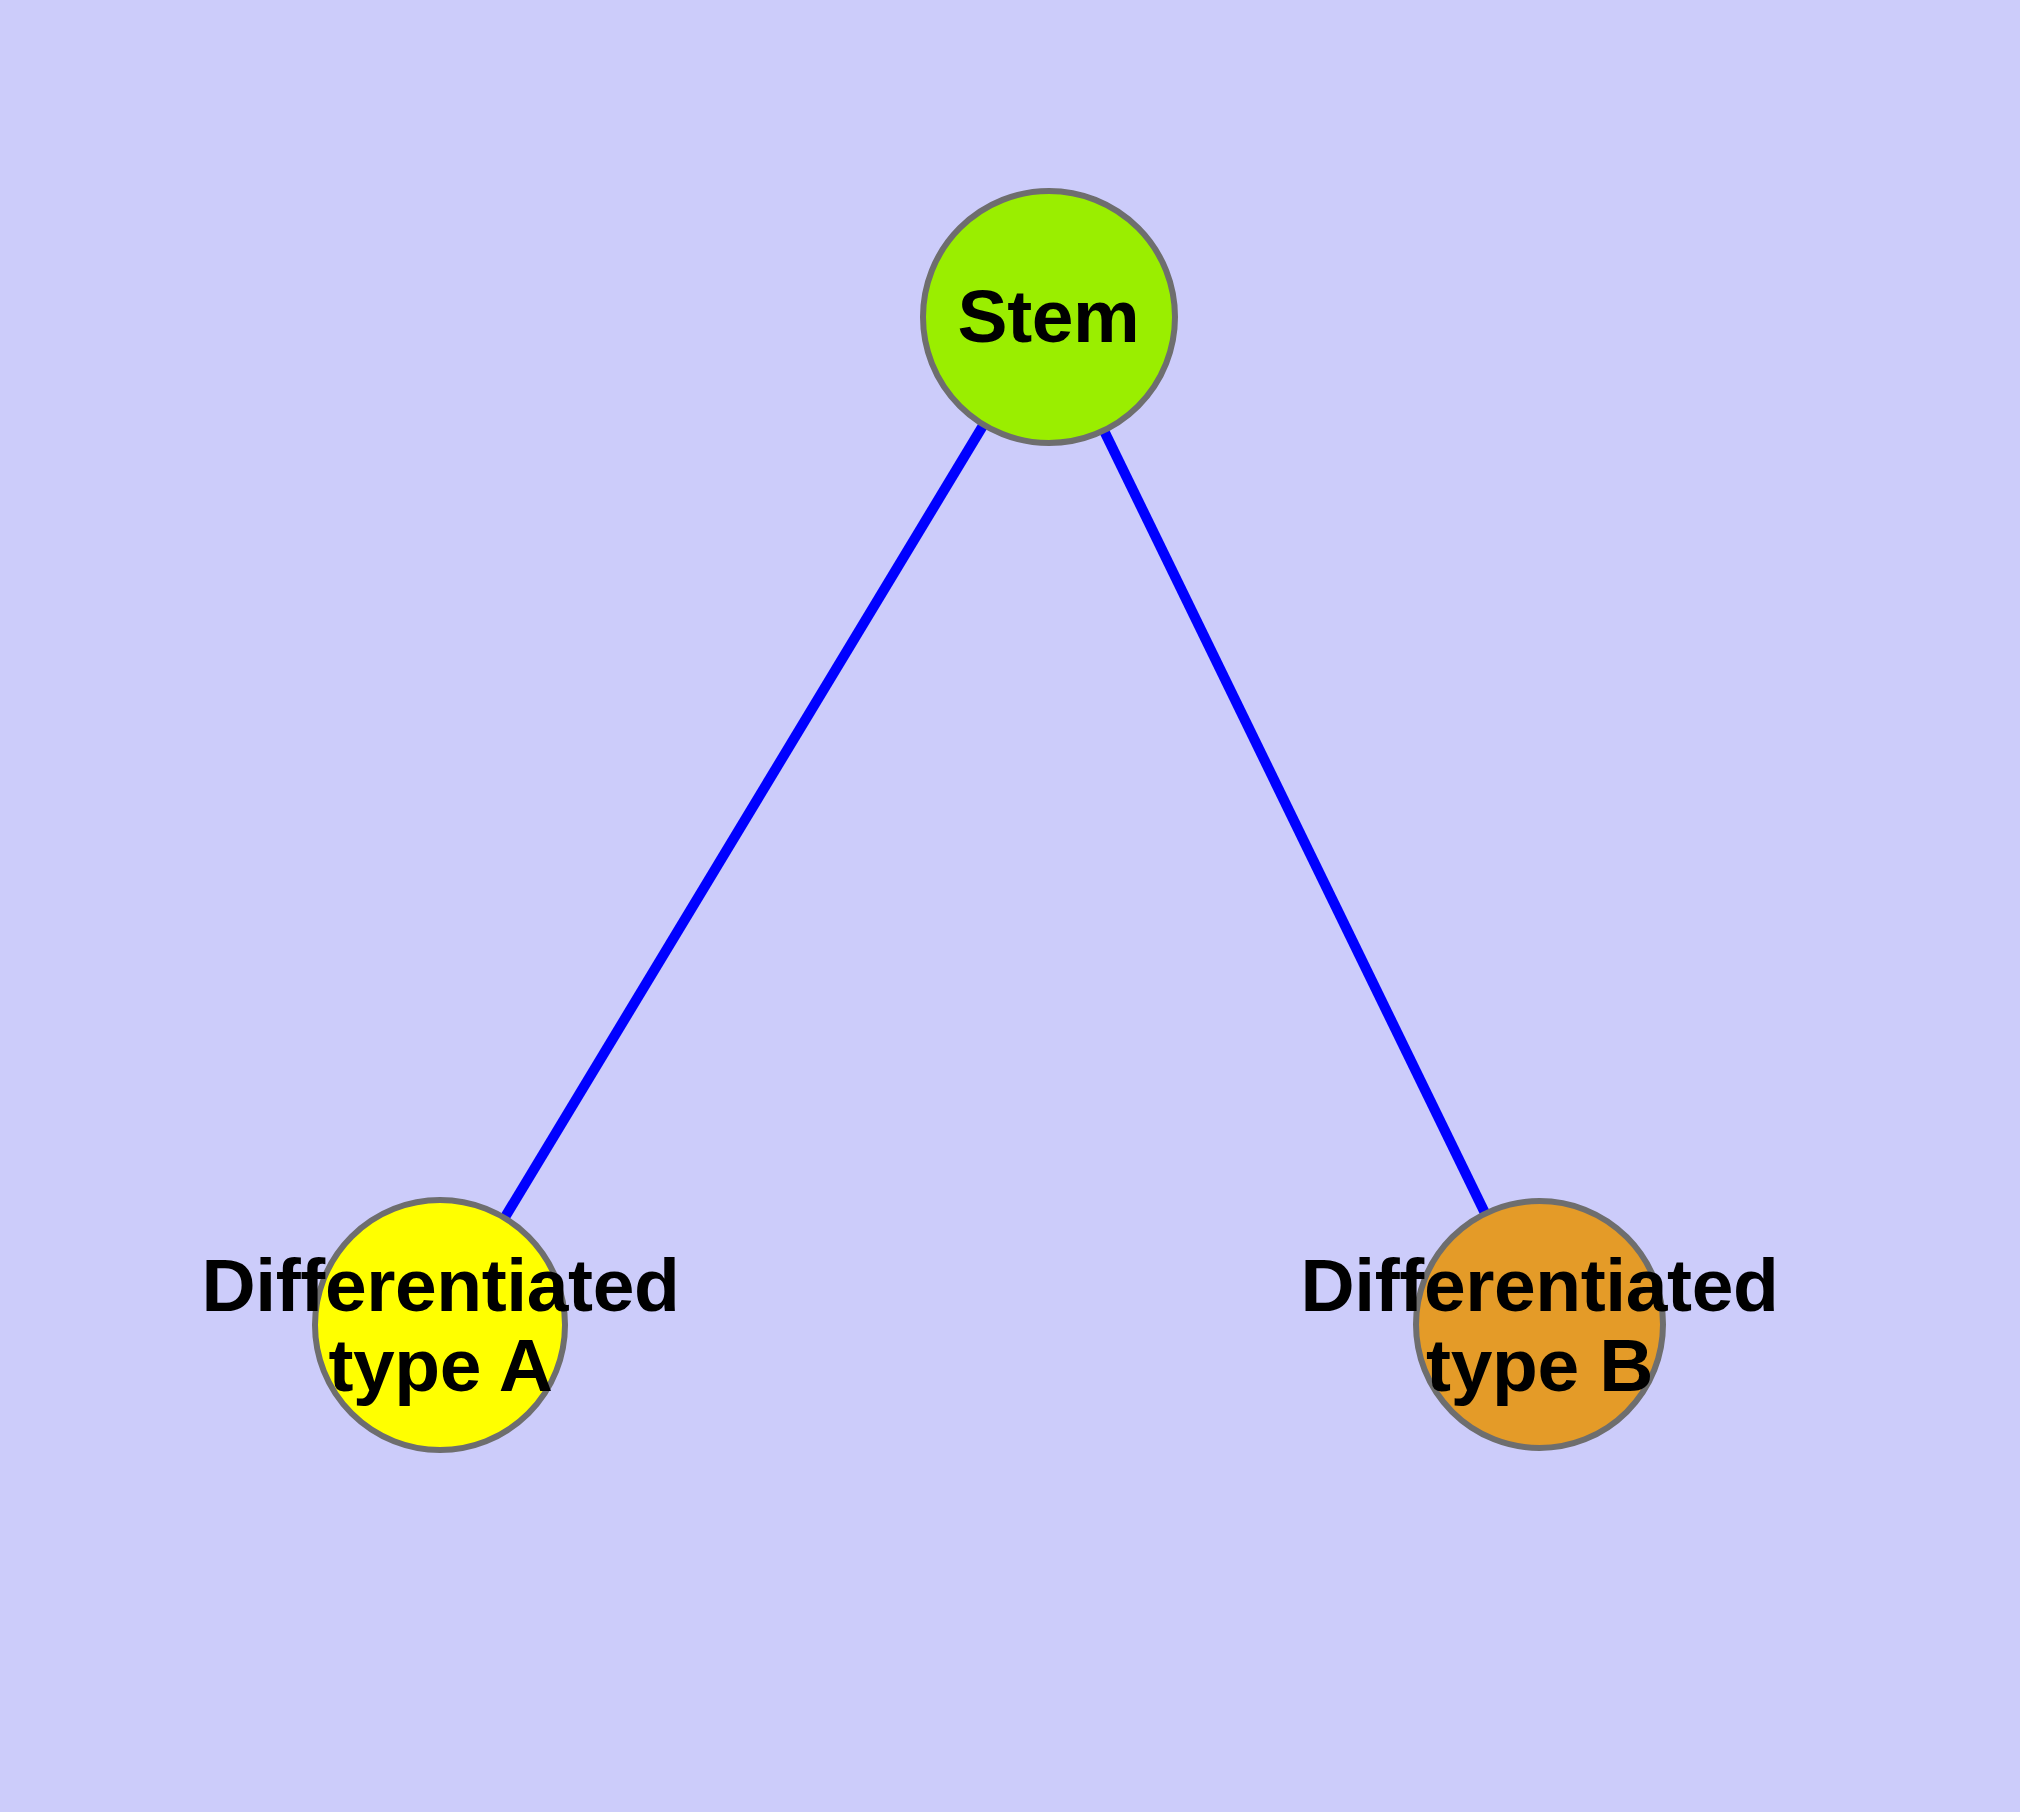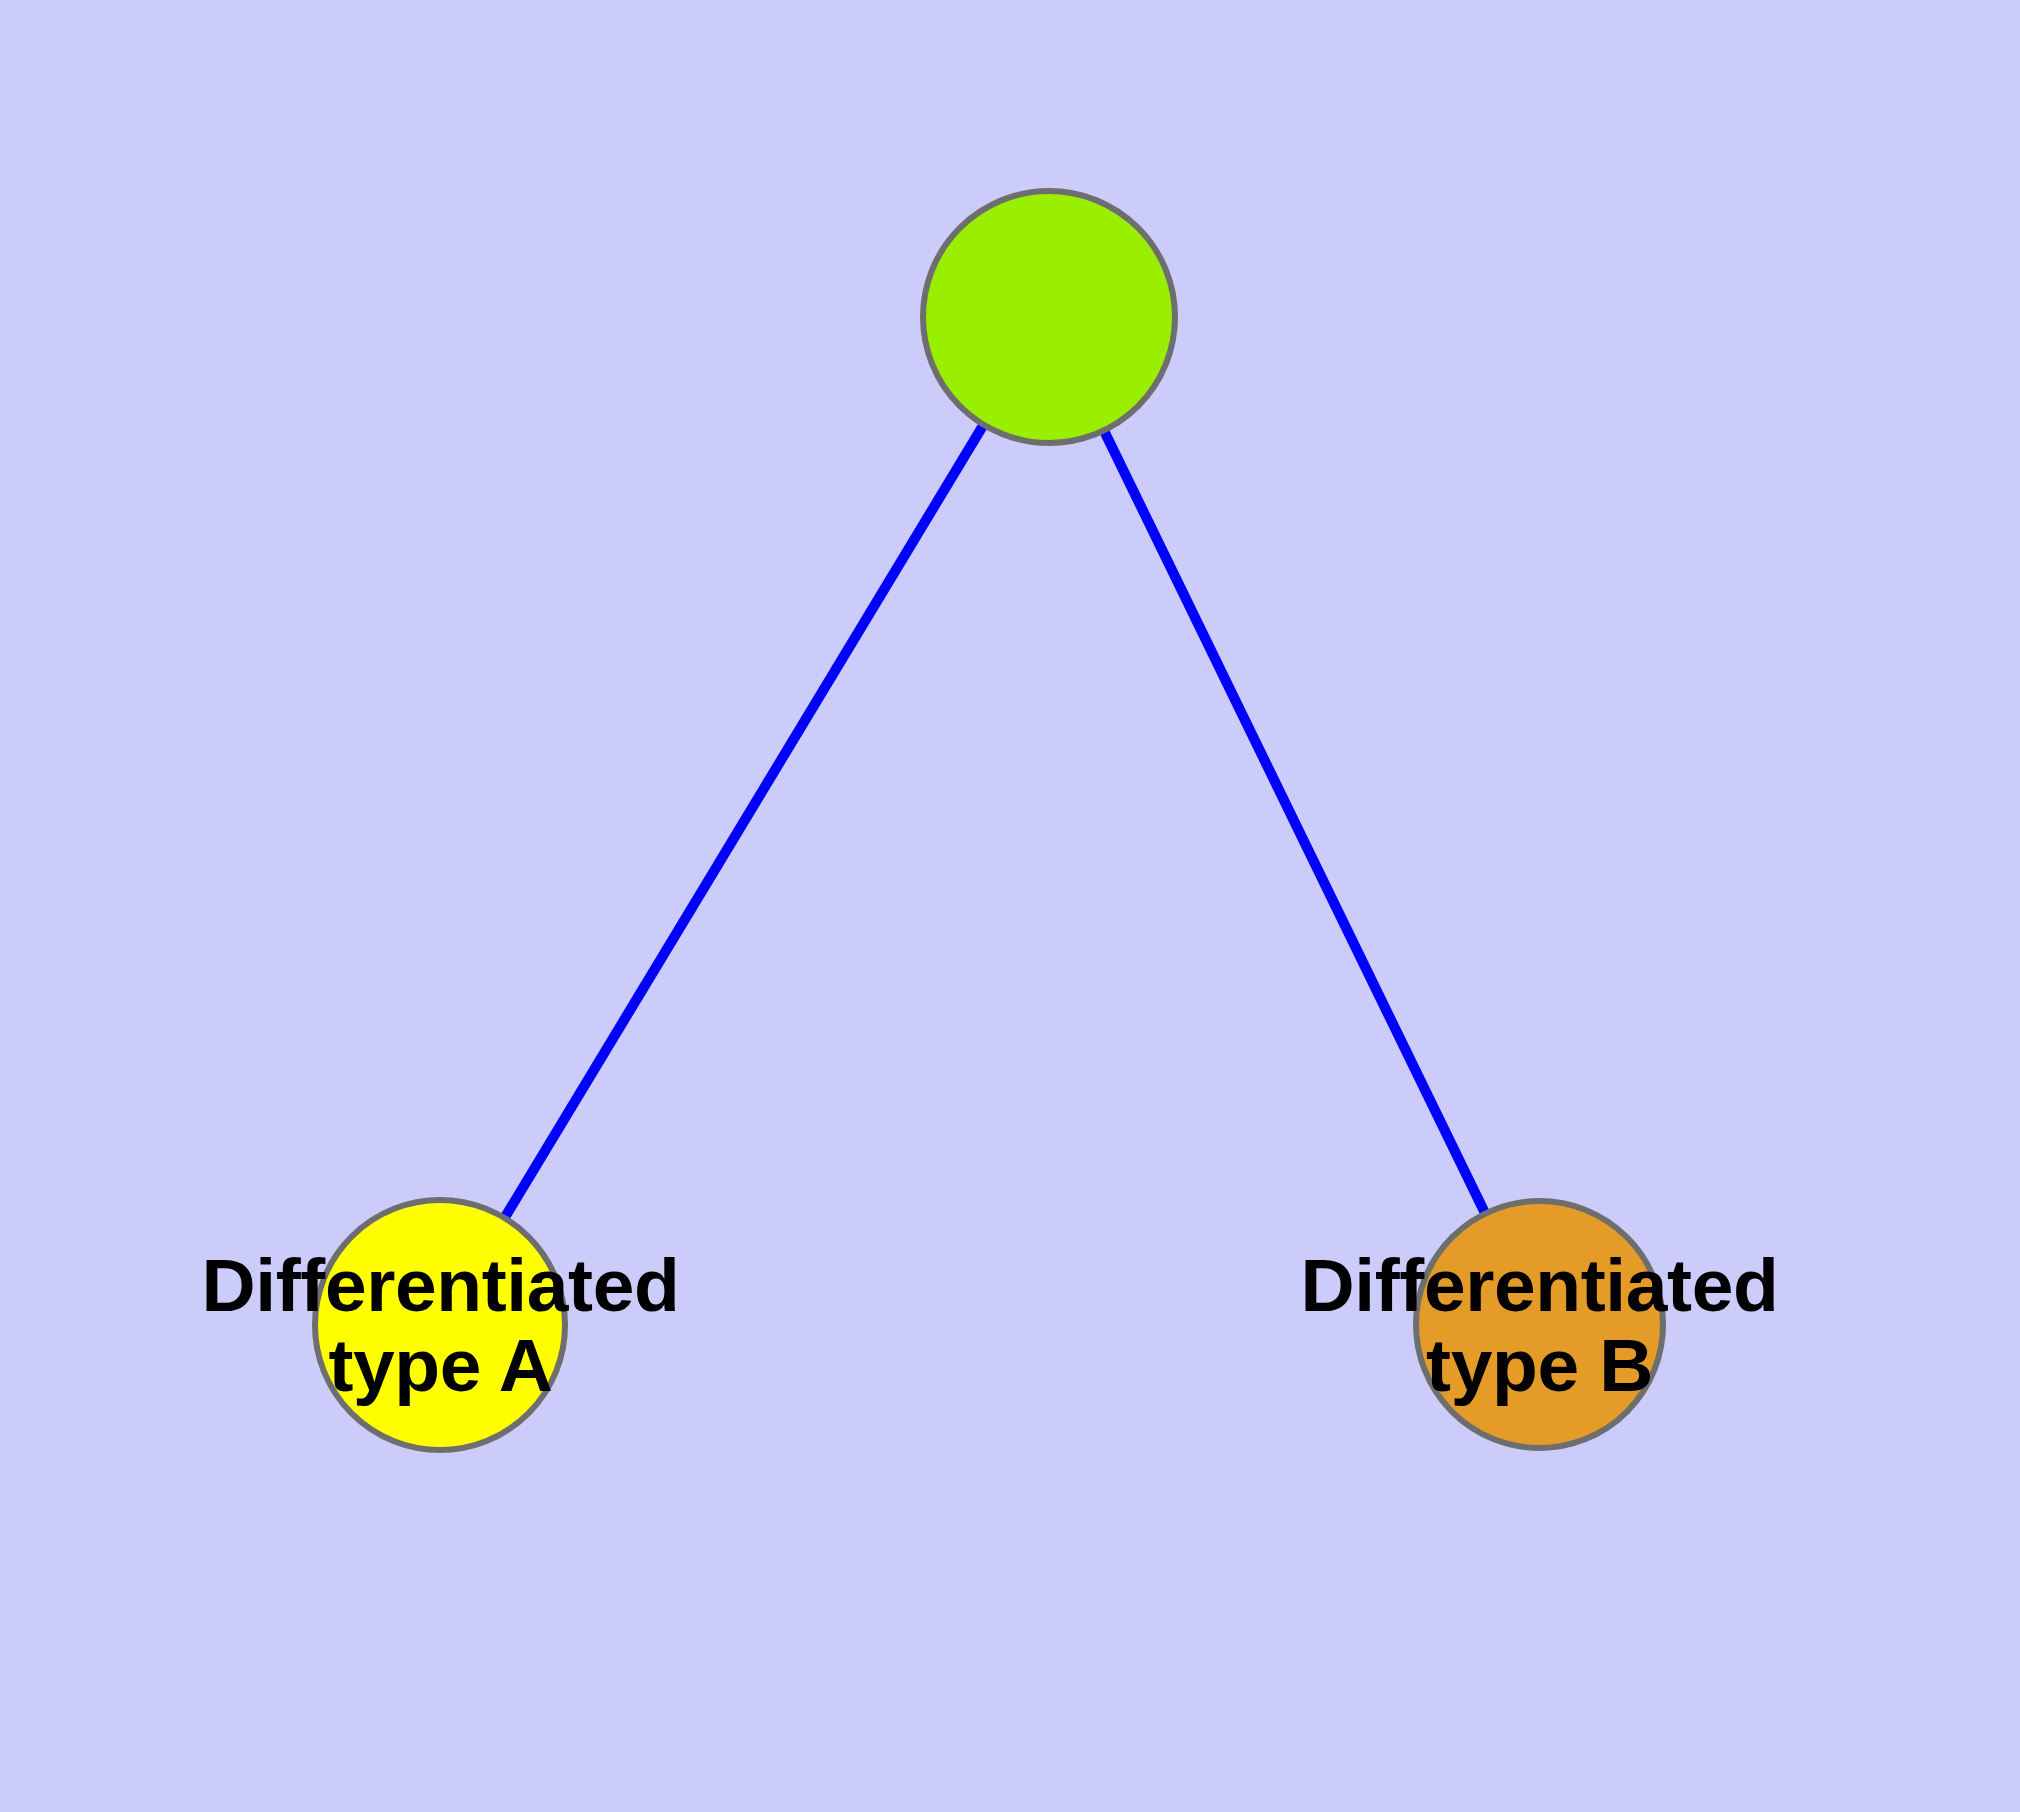--- a/index.html
+++ b/index.html
@@ -46,19 +46,20 @@
 
   <svg id="edges" viewBox="0 0 2384 2138" xmlns="http://www.w3.org/2000/svg">
     <line id="edge-0" x1="1237" y1="374" x2="519" y2="1563" stroke="#0000ff" stroke-width="12"></line>
     <line id="edge-1" x1="1237" y1="374" x2="1816" y2="1563" stroke="#0000ff" stroke-width="12"></line>
   </svg>
 
   <div class="node" id="node-0" style="left: 920px; top: 188px; width: 258px; height: 258px; background: rgb(154, 238, 0); border-color: rgb(110, 110, 110);"></div>
   <div class="node" id="node-1" style="left: 312px; top: 1197px; width: 256px; height: 256px; background: rgb(255, 255, 0); border-color: rgb(110, 110, 110);"></div>
   <div class="node" id="node-2" style="left: 1413px; top: 1198px; width: 253px; height: 253px; background: rgb(228, 155, 40); border-color: rgb(110, 110, 110);"></div>
 
+  <div class="node-label" id="label-0" style="font-size: 75px; color: rgb(0, 0, 0); width: 1187px; left: 455px; top: 277px;">Stem</div>
   <div class="node-label" id="label-1" style="font-size: 75px; color: rgb(0, 0, 0); width: 1187px; left: -153px; top: 1246px;">Differentiated
 type A</div>
   <div class="node-label" id="label-2" style="font-size: 75px; color: rgb(0, 0, 0); width: 1187px; left: 946px; top: 1246px;">Differentiated
 type B</div>
 
 </div>
 
 
 </body></html>

